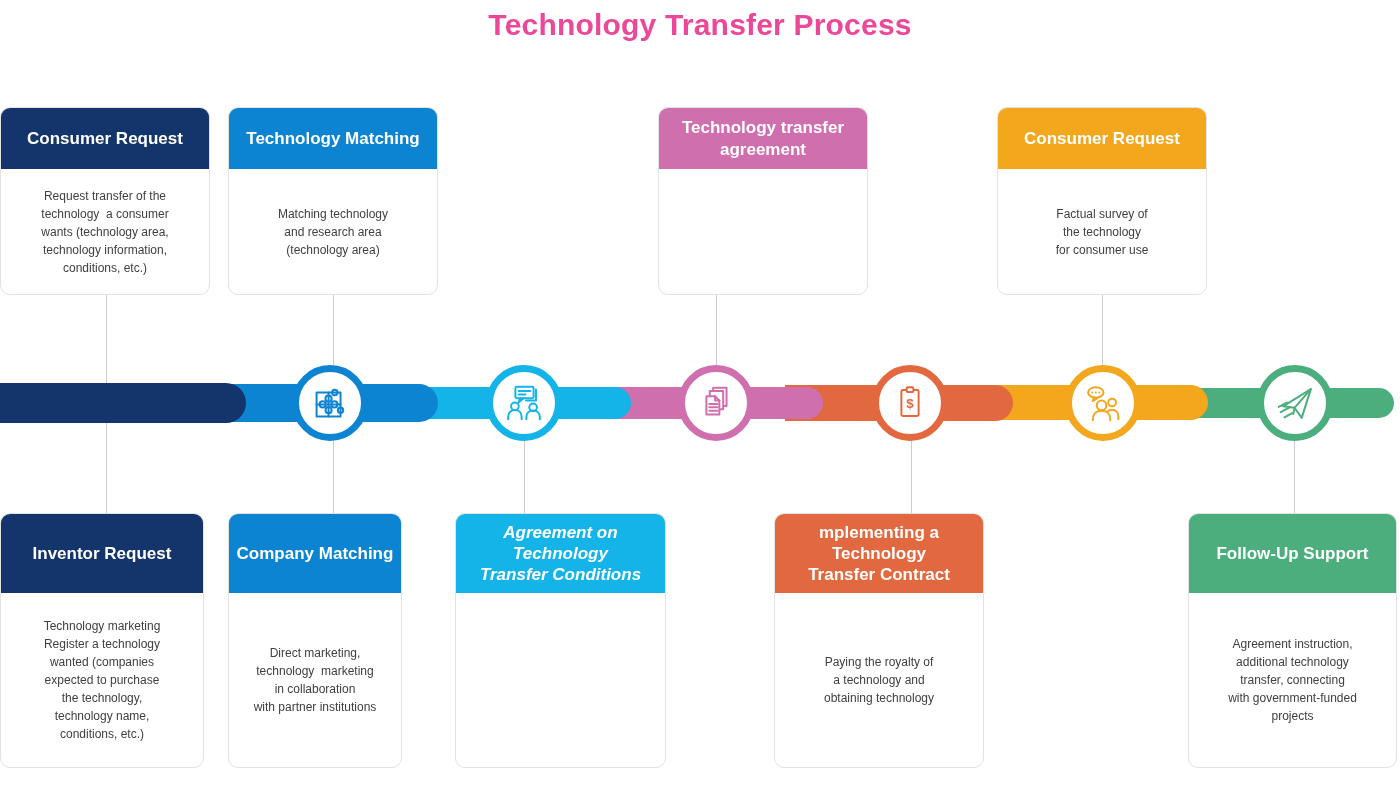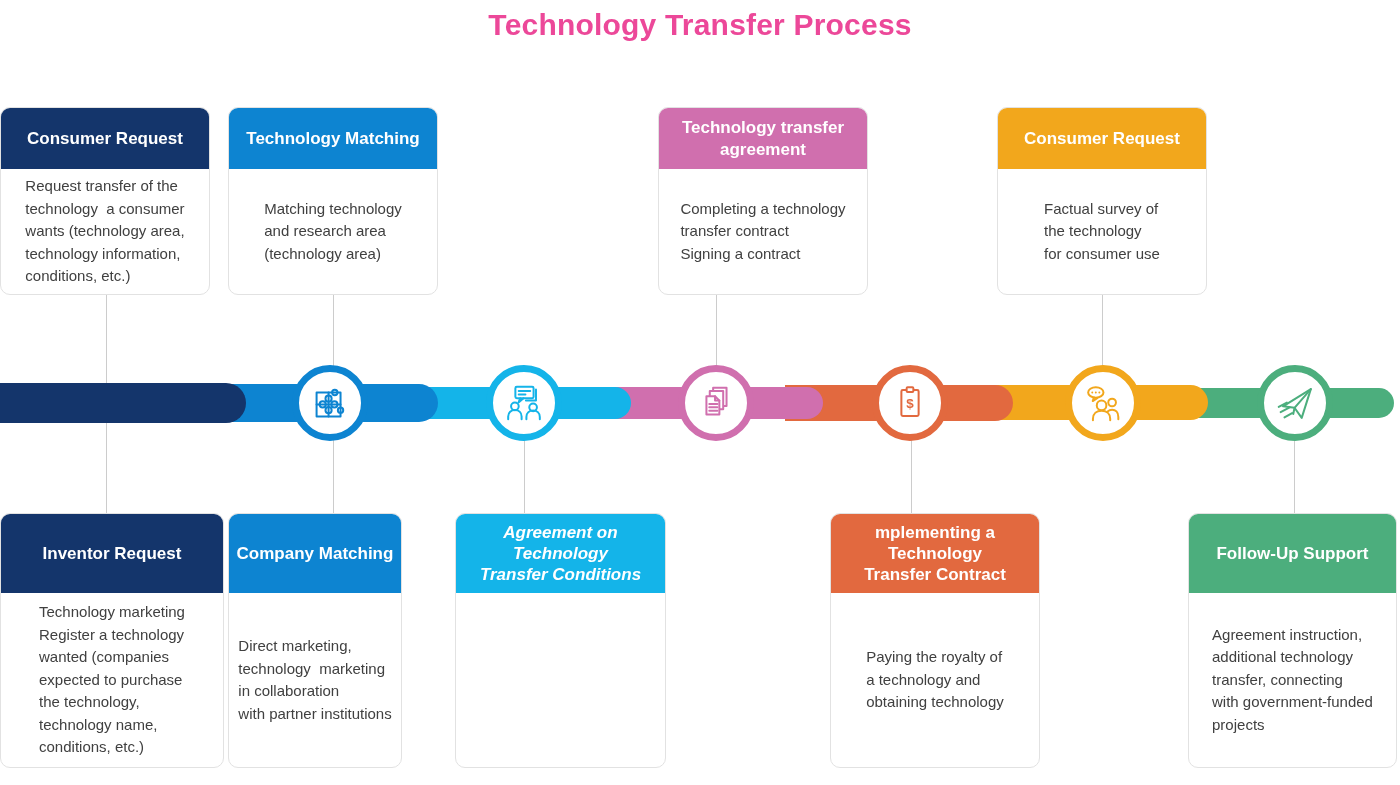--- a/index.html
+++ b/index.html
@@ -18,22 +18,22 @@
   }
   .card-head{
     background:var(--accent,#14356b);color:#fff;border-radius:9px 9px 0 0;
     display:flex;align-items:center;justify-content:center;text-align:center;
     font-weight:bold;font-size:17px;line-height:1.24;flex:0 0 auto;
   }
   .t .card-head{height:61px;}
   .b .card-head{height:79px;}
   .card-head span{white-space:pre-line;}
   .card-body{
-    flex:1;display:flex;align-items:center;justify-content:center;
-    font-size:15px;line-height:1.5;color:#404040;padding:6px 8px;
+    flex:1;display:flex;align-items:center;justify-content:center;text-align:center;
+    font-size:12px;line-height:1.5;color:#404040;padding:6px 8px;
   }
   .card-body span{white-space:pre-wrap;}
   .t{top:107px;height:188px;}
   .b{top:513px;height:255px;}
   
   .seg{position:absolute;border-radius:0 999px 999px 0;}
   
   .node{
     position:absolute;top:365px;width:62px;height:62px;background:#fff;
     border:7px solid currentColor;border-radius:50%;z-index:20;
@@ -71,38 +71,33 @@
         <span>Matching technology
 and research area
 (technology area)</span>
       </div>
   </div>
   <div class="card t" style="left:611px;width:210px;margin-left:47px;">
     <div class="card-head" style="--accent: #d06fae;">
         <span>Technology transfer
 agreement</span>
       </div>
-    <div class="card-body">
-        <span>Completing a technology
-transfer contract
-Signing a contract</span>
-      </div>
   </div>
   <div class="card t" style="left:997px;width:210px;">
     <div class="card-head" style="--accent: #f2a71c;">
         <span>Consumer Request</span>
       </div>
     <div class="card-body">
         <span>Factual survey of
 the technology
 for consumer use</span>
       </div>
   </div>
 
-  <div class="card b" style="left:0px;width:224px;">
+  <div class="card b" style="left:0px;width:204px;">
     <div class="card-head" style="--accent: #14356b;">
         <span>Inventor Request</span>
       </div>
     <div class="card-body">
         <span>Technology marketing
 Register a technology
 wanted (companies
 expected to purchase
 the technology,
 technology name,
@@ -120,21 +115,21 @@
 with partner institutions</span>
       </div>
   </div>
   <div class="card b" style="left:455px;width:211px;font-style:italic;">
     <div class="card-head" style="--accent: #14b4e9;">
         <span>Agreement on
 Technology
 Transfer Conditions</span>
       </div>
   </div>
-  <div class="card b" style="left:830px;width:210px;">
+  <div class="card b" style="left:774px;width:210px;">
     <div class="card-head" style="--accent: #e2693f;">
         <span>mplementing a
 Technology
 Transfer Contract</span>
       </div>
     <div class="card-body">
         <span>Paying the royalty of
 a technology and
 obtaining technology</span>
       </div>

